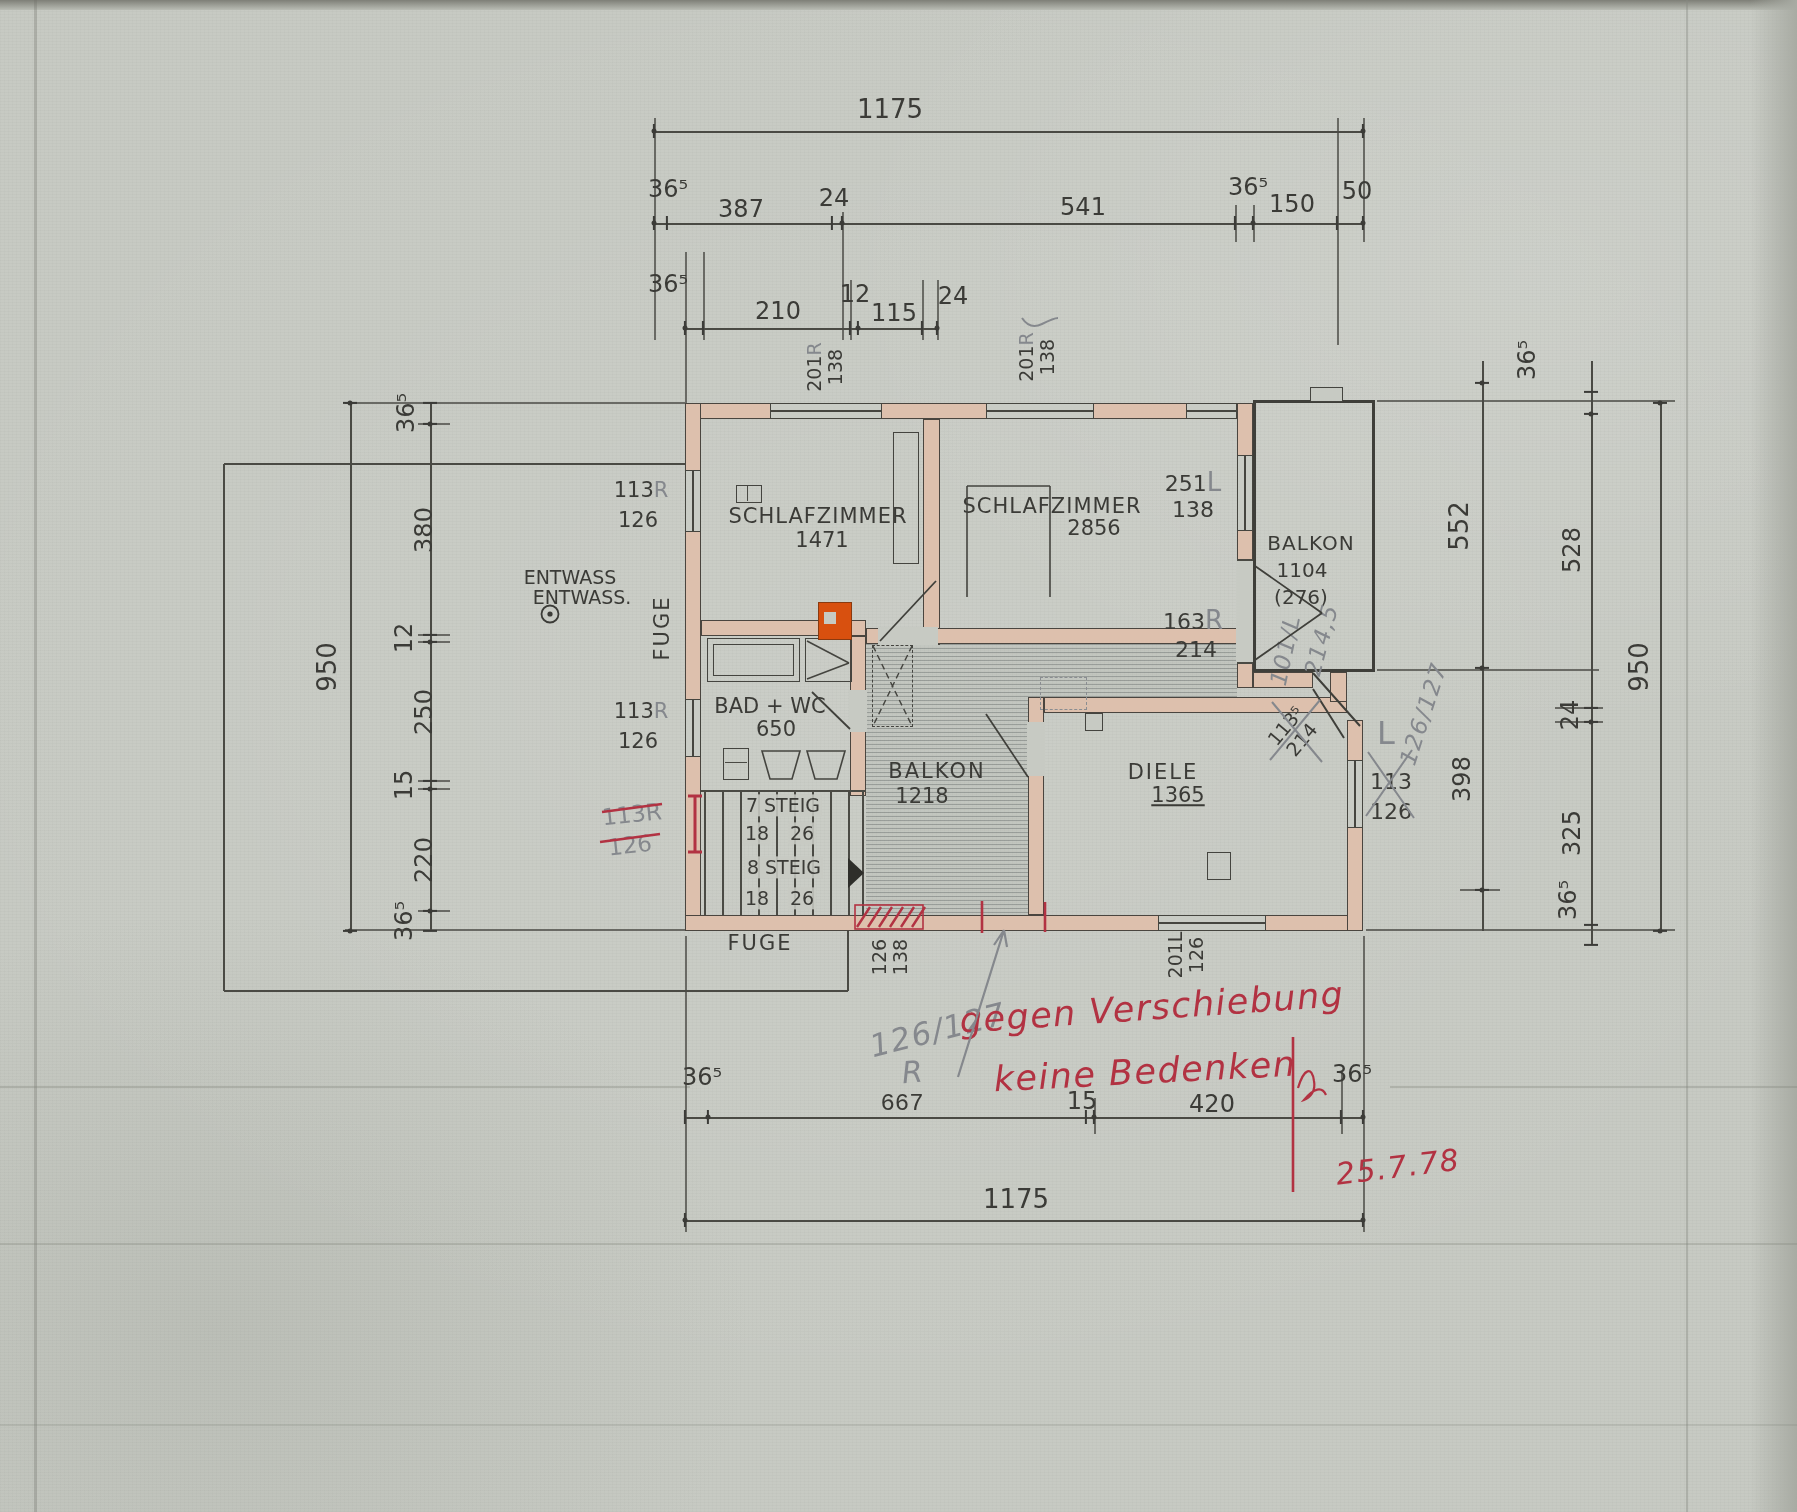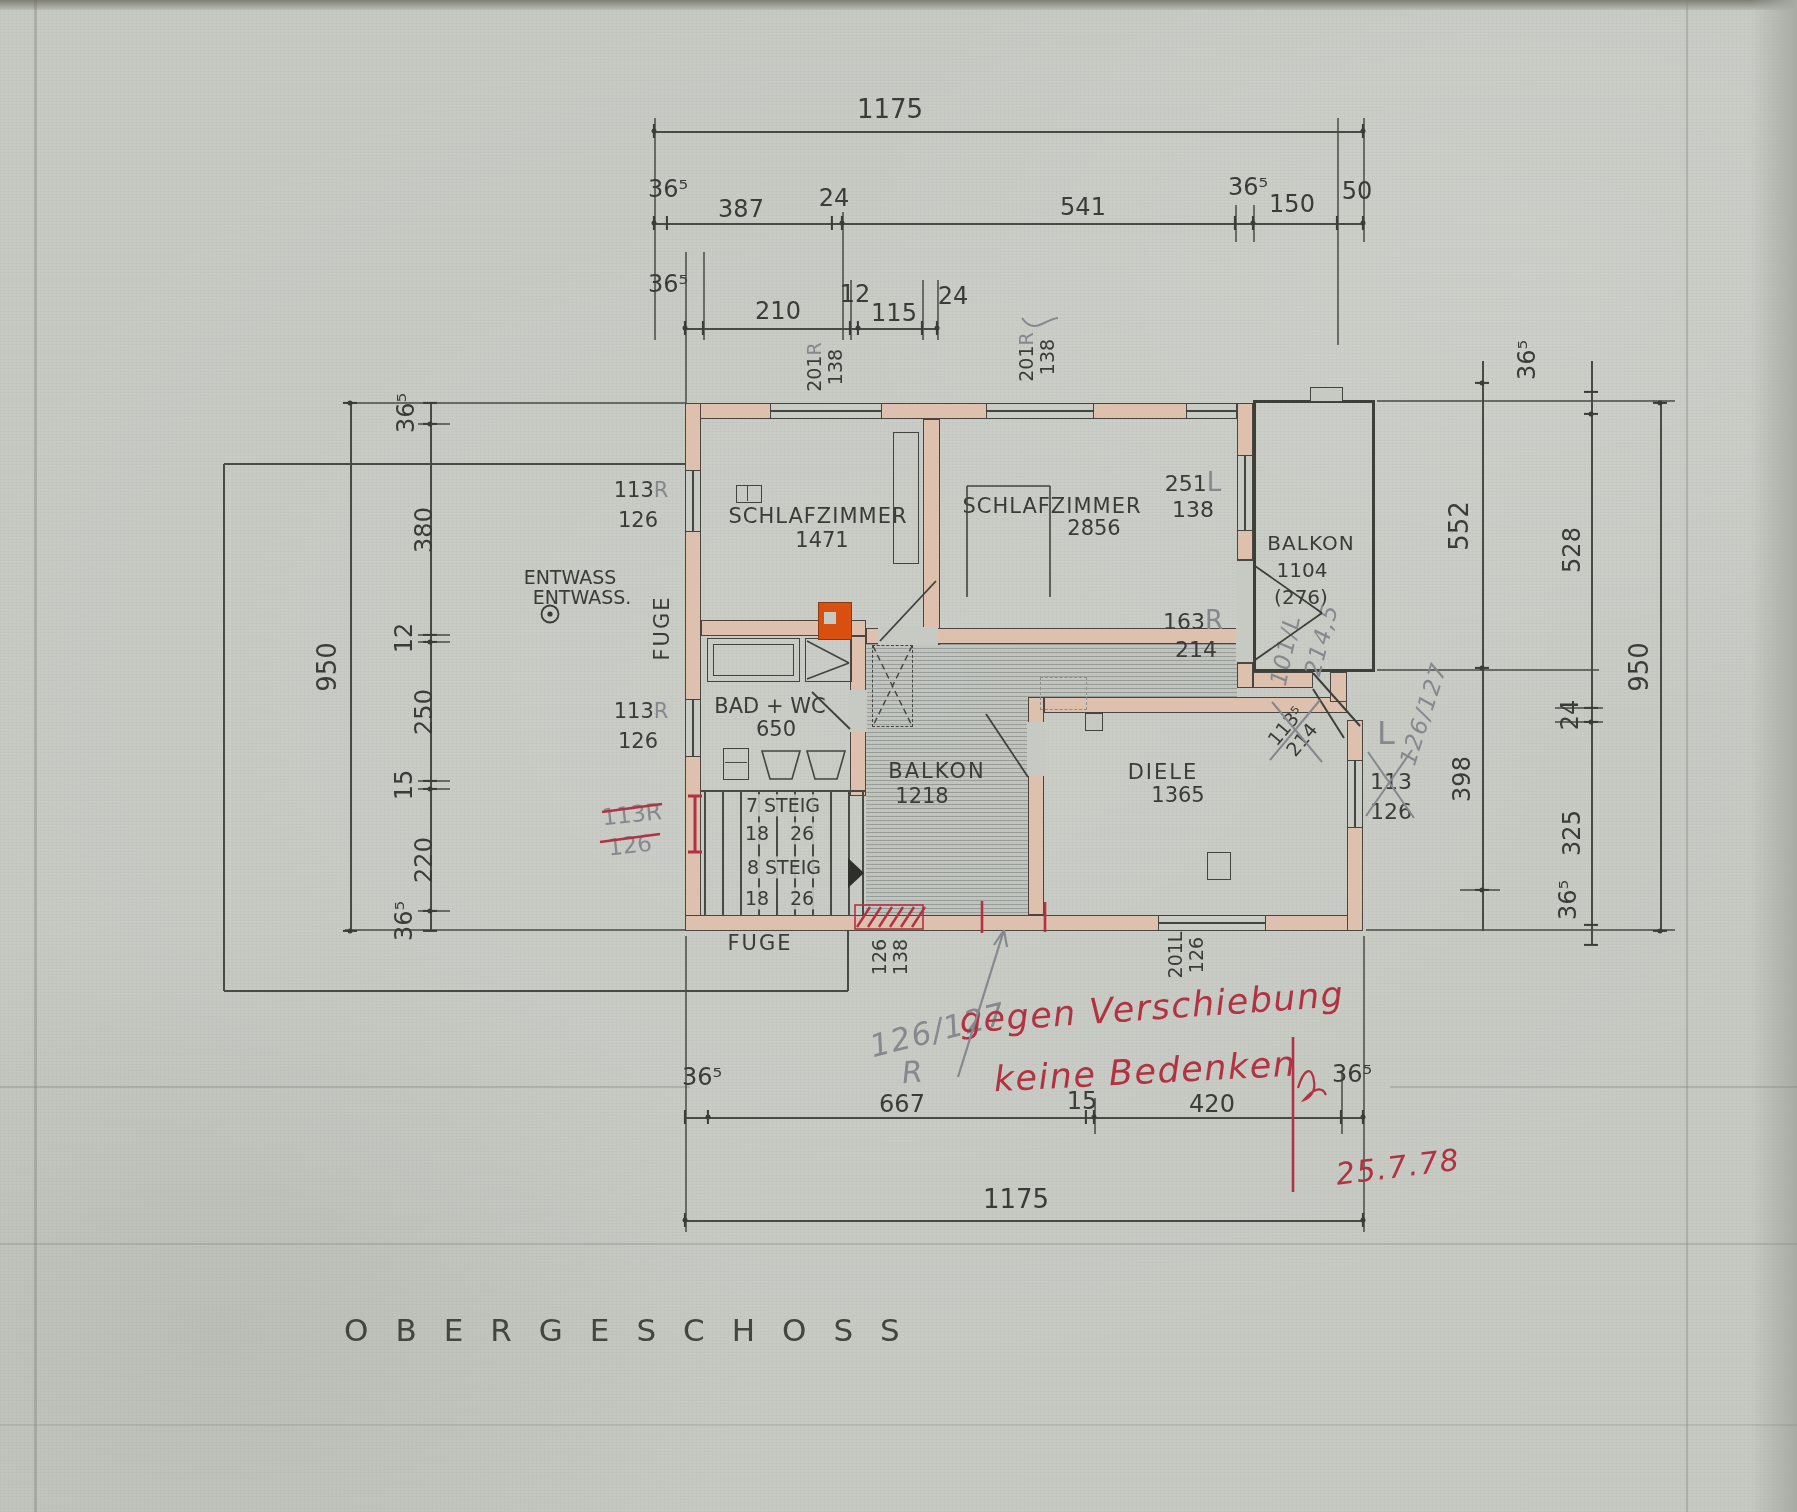--- a/index.html
+++ b/index.html
@@ -211,21 +211,21 @@
   <div class="tick" style="left:1363px;top:1117px;"></div>
   <div class="tick" style="left:685px;top:1220px;"></div>
   <div class="tick" style="left:1363px;top:1220px;"></div>
   <div class="dot" style="left:708px;top:1117px;"></div>
   <div class="dot" style="left:1094px;top:1117px;"></div>
   <div class="dot" style="left:1363px;top:1117px;"></div>
   <div class="dot" style="left:685px;top:1220px;"></div>
   <div class="dot" style="left:1363px;top:1220px;"></div>
 
   <div class="t" style="left:702px;top:1077px;">36⁵</div>
-  <div class="t" style="left:902px;top:1104px;">667</div>
+  <div class="t" style="left:902px;top:1104px;font-family:Liberation Mono, monospace;">667</div>
   <div class="t" style="left:1082px;top:1101px;">15</div>
   <div class="t" style="left:1212px;top:1104px;">420</div>
   <div class="t" style="left:1352px;top:1074px;">36⁵</div>
   <div class="t" style="left:1016px;top:1200px;font-size:26px;">1175</div>
 
   <div class="hatch" style="left:866px;top:644px;width:162px;height:271px;"></div>
   <div class="hatch" style="left:1028px;top:644px;width:209px;height:53px;"></div>
 
   <div class="wall" style="left:685px;top:403px;width:568px;height:16px;"></div>
   <div class="wall" style="left:685px;top:403px;width:16px;height:528px;"></div>
@@ -314,21 +314,21 @@
   <div class="t" style="left:1052px;top:507px;font-size:21px;letter-spacing:1px;">SCHLAFZIMMER</div>
   <div class="t" style="left:1094px;top:529px;font-size:21px;">2856</div>
   <div class="t" style="left:1311px;top:543px;font-size:20px;letter-spacing:1px;">BALKON</div>
   <div class="t" style="left:1302px;top:570px;font-size:20px;">1104</div>
   <div class="t" style="left:1301px;top:597px;font-size:20px;">(276)</div>
   <div class="t" style="left:770px;top:707px;font-size:21px;">BAD + WC</div>
   <div class="t" style="left:776px;top:730px;font-size:21px;">650</div>
   <div class="t" style="left:937px;top:772px;font-size:21px;letter-spacing:2px;">BALKON</div>
   <div class="t" style="left:922px;top:797px;font-size:21px;">1218</div>
   <div class="t" style="left:1163px;top:773px;font-size:21px;letter-spacing:2px;">DIELE</div>
-  <div class="t" style="left:1178px;top:796px;font-size:21px;">1365</div>
+  <div class="t" style="left:1178px;top:796px;font-size:21px;text-decoration:underline;">1365</div>
 
   <div class="t" style="left:570px;top:578px;font-size:19px;">ENTWASS</div>
   <div class="t" style="left:582px;top:598px;font-size:19px;">ENTWASS.</div>
   <div class="t r90" style="left:663px;top:628px;font-size:21px;letter-spacing:2px;">FUGE</div>
   <div class="t" style="left:760px;top:944px;font-size:21px;letter-spacing:2px;">FUGE</div>
 
   <div class="t" style="left:641px;top:491px;font-size:21px;">
     <span>113</span><span class="pencil">R</span></div>
   <div class="t" style="left:638px;top:521px;font-size:21px;">126</div>
   <div class="t" style="left:641px;top:712px;font-size:21px;">
@@ -367,21 +367,20 @@
   <div class="t pencil script" style="left:1286px;top:650px;font-size:23px;transform:translate(-50%,-50%) rotate(-78deg);">101/L</div>
   <div class="t pencil script" style="left:1322px;top:640px;font-size:23px;transform:translate(-50%,-50%) rotate(-75deg);">214,5</div>
   <div class="t pencil script" style="left:1424px;top:714px;font-size:23px;transform:translate(-50%,-50%) rotate(-72deg);">126/127</div>
   <div class="t pencil script" style="left:938px;top:1030px;font-size:31px;transform:translate(-50%,-50%) rotate(-14deg);">126/127</div>
   <div class="t pencil script" style="left:913px;top:1072px;font-size:30px;transform:translate(-50%,-50%) rotate(-5deg);">R</div>
 
   <div class="t redink script" style="left:1152px;top:1008px;font-size:35px;transform:translate(-50%,-50%) rotate(-4deg);">gegen Verschiebung</div>
   <div class="t redink script" style="left:1145px;top:1072px;font-size:35px;transform:translate(-50%,-50%) rotate(-3deg);">keine Bedenken</div>
   <div class="t redink script" style="left:1398px;top:1167px;font-size:30px;transform:translate(-50%,-50%) rotate(-7deg);">25.7.78</div>
 
-  <div id="title" style="left:344px;top:1312px;">OBERGESCHOSS</div>
 
   <svg class="ovl" width="1797" height="1512" viewBox="0 0 1797 1512">
 
     <path d="M224,464 H685 M224,464 V991 M224,991 H848 M848,931 V991" stroke="#4a4a44" stroke-width="2" fill="none"></path>
 
     <path d="M967,486 V597 M967,486 H1050 M1050,486 V597" stroke="#44443f" stroke-width="1.6" fill="none"></path>
 
     <path d="M880,641 L936,581" stroke="#3f3f3a" stroke-width="1.8" fill="none"></path>
     <path d="M812,692 L850,729" stroke="#3f3f3a" stroke-width="1.8" fill="none"></path>
     <path d="M1028,777 L986,714" stroke="#3f3f3a" stroke-width="1.8" fill="none"></path>

